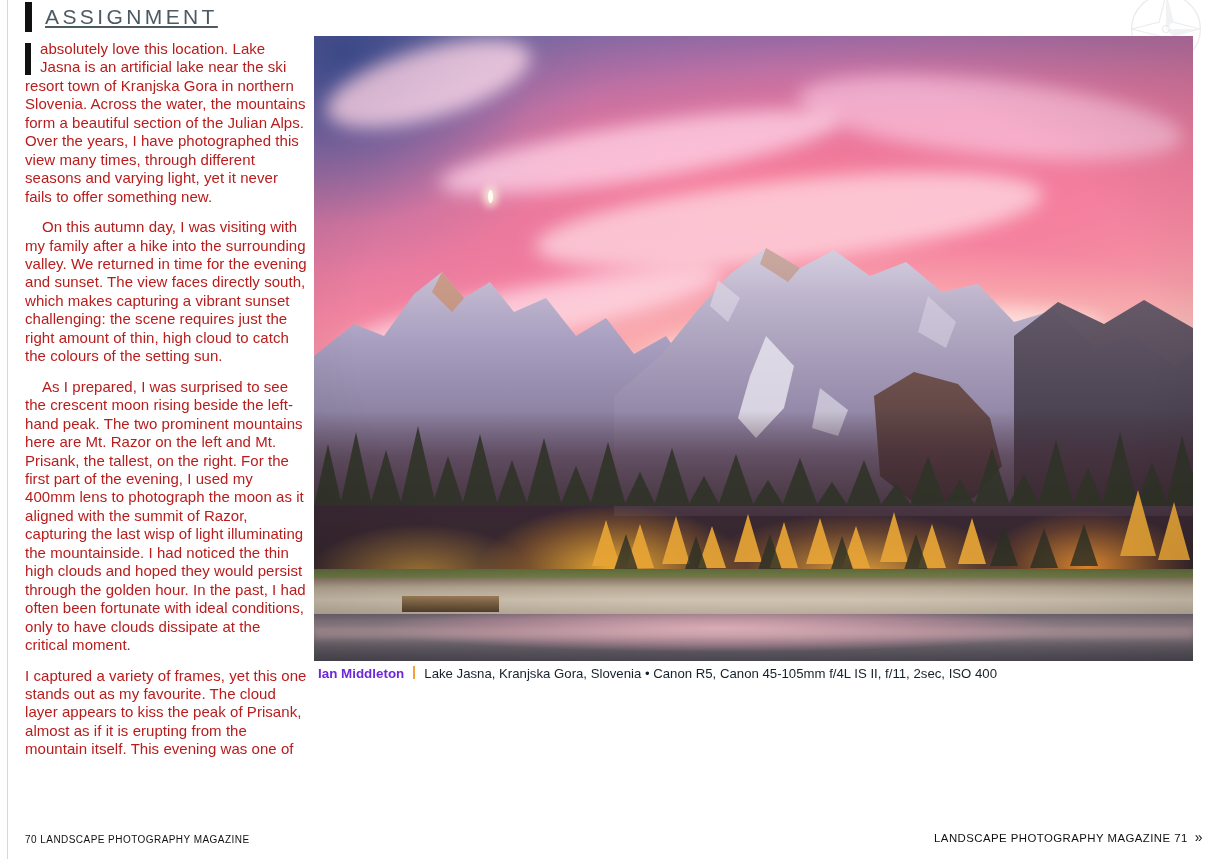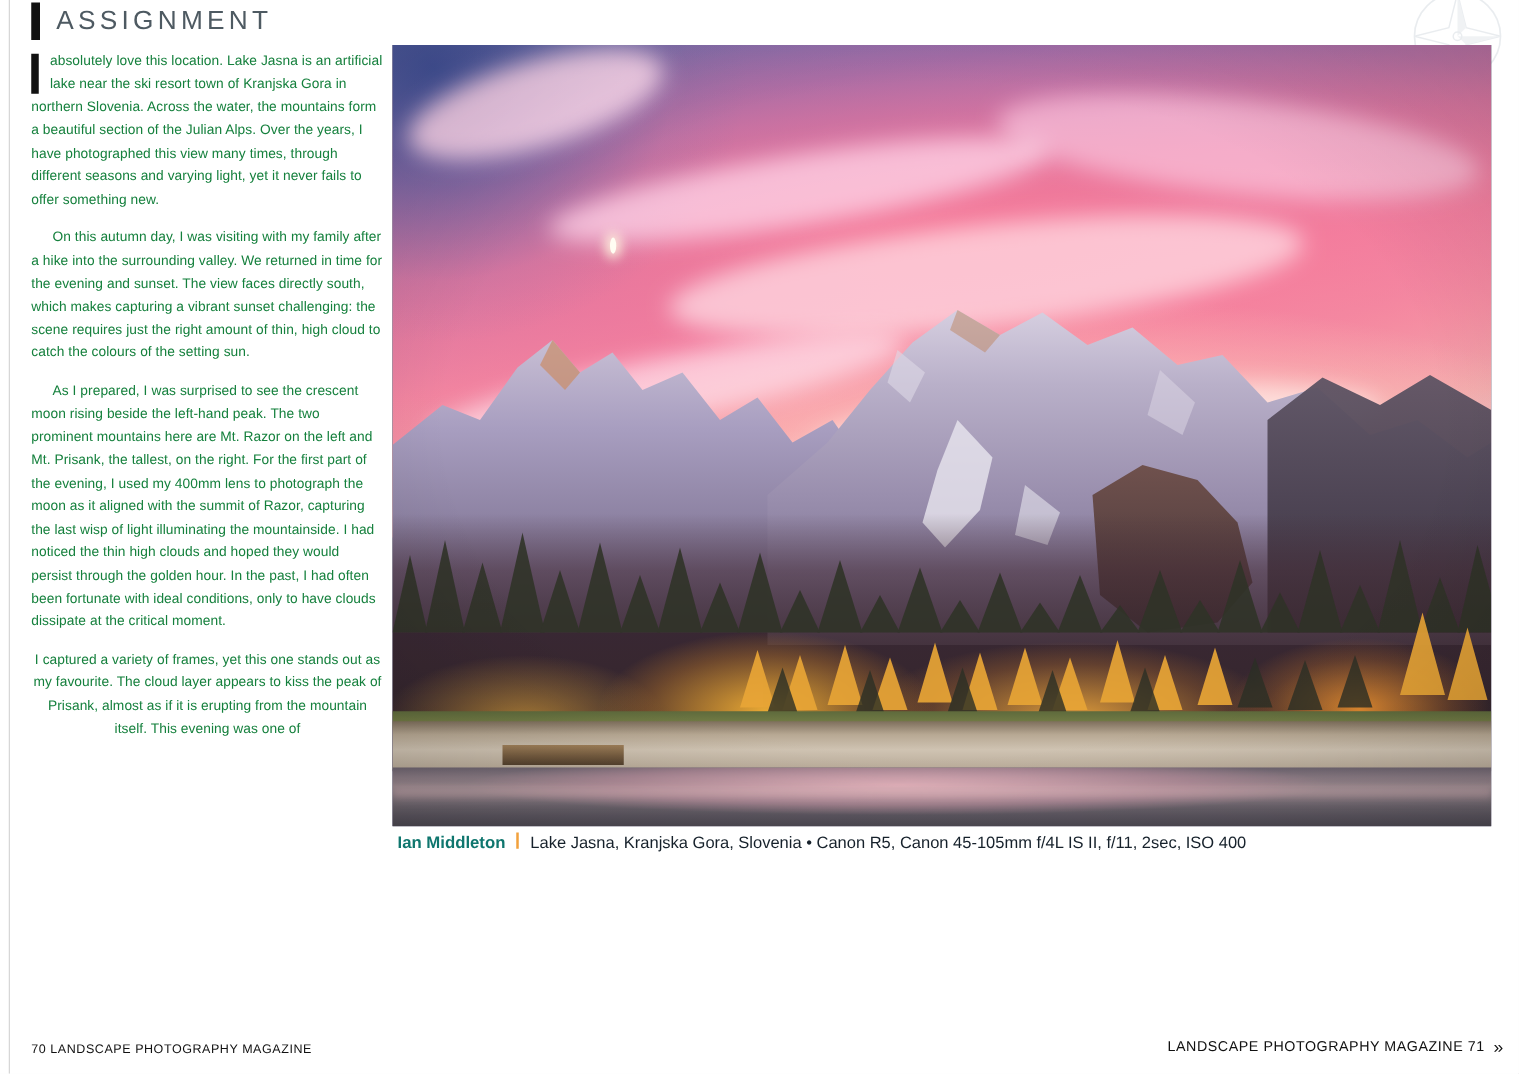--- a/index.html
+++ b/index.html
@@ -45,20 +45,21 @@
     width: 7px;
     height: 30px;
     background: #111111;
   }
   .section-title {
     font-size: 21px;
     letter-spacing: 3.4px;
     color: #4e5a62;
     font-weight: 400;
     white-space: nowrap;
+    text-decoration: underline;
   }
 
   
   .watermark {
     position: absolute;
     right: 6px;
     top: -14px;
     width: 86px;
     height: 86px;
     opacity: 0.30;
@@ -66,29 +67,29 @@
   }
 
   
   .col-left {
     position: absolute;
     left: 25px;
     top: 40px;
     width: 282px;
   }
   .body-par {
-    font-size: 11px;
+    font-size: 15px;
     line-height: 18.45px;
-    color: #15803d;
+    color: #b91c1c;
     margin: 0;
     text-indent: 17px;
     letter-spacing: 0.05px;
   }
   .body-par + .body-par { margin-top: 12px; }
-  .body-par.no-indent { text-indent: 0; text-align: center; }
+  .body-par.no-indent { text-indent: 0; }
 
   .par-first {
     text-indent: 0;
   }
   .dropcap-bar {
     float: left;
     width: 6px;
     height: 32px;
     background: #111111;
     margin: 3px 9px 0 0;
@@ -235,21 +236,21 @@
     width: 880px;
     font-size: 13.2px;
     line-height: 17px;
     white-space: nowrap;
     display: flex;
     align-items: baseline;
     gap: 0;
   }
   .caption-author {
     font-weight: bold;
-    color: #0f766e;
+    color: #6d28d9;
     font-size: 13.4px;
   }
   .caption-divider {
     display: inline-block;
     width: 2px;
     height: 13px;
     background: #f2a13c;
     margin: 0 9px 0 9px;
     position: relative;
     top: 1px;

